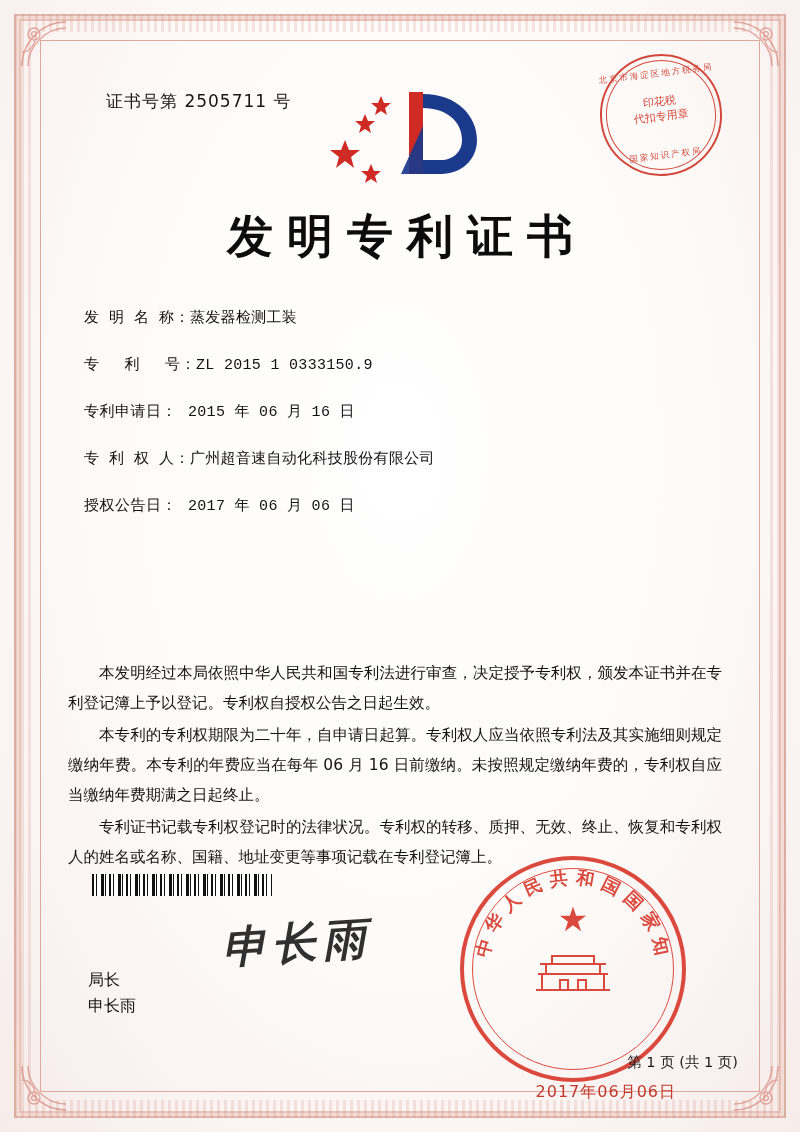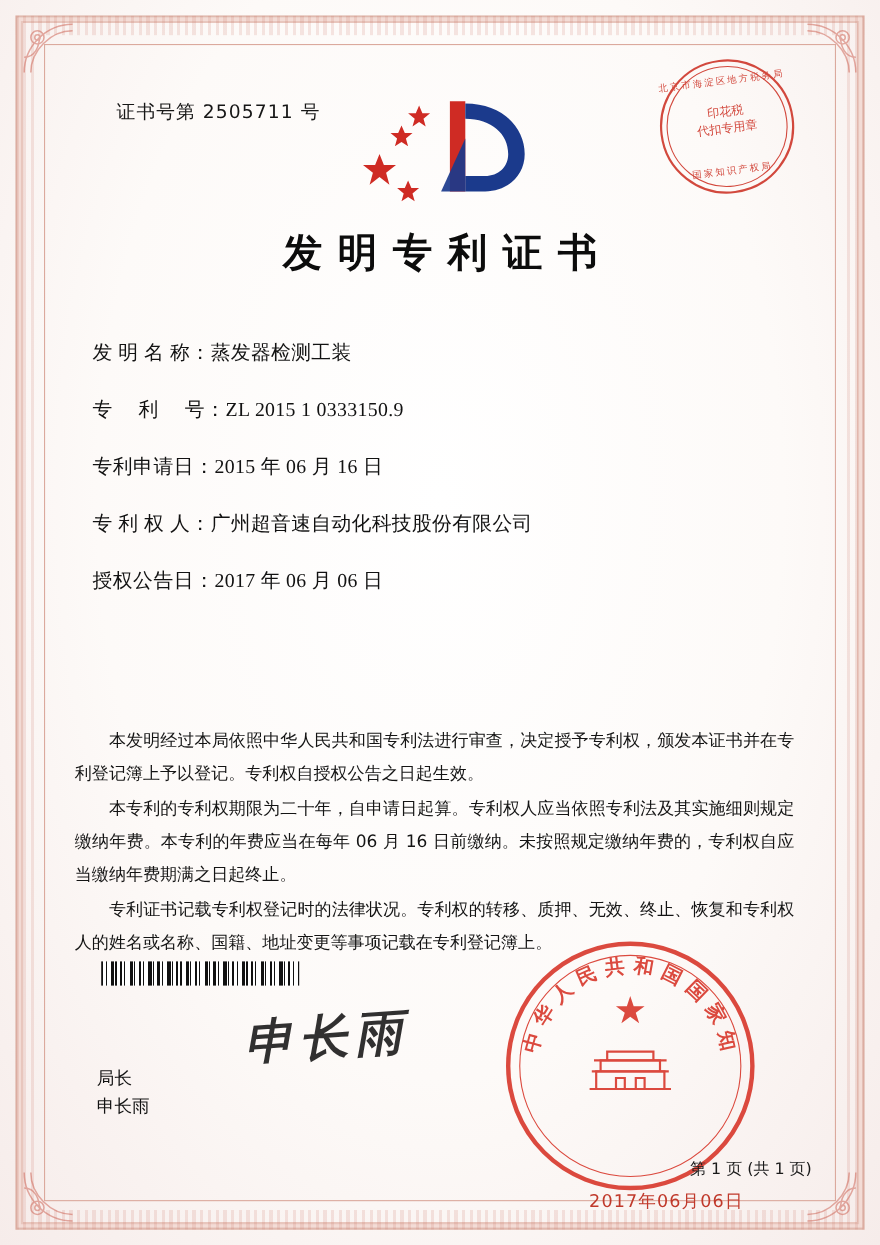--- a/index.html
+++ b/index.html
@@ -123,37 +123,37 @@
     font-family: "DejaVu Sans", sans-serif;
   }
 
   .doc-title {
     position: absolute;
     top: 160px;
     left: 0; right: 0;
     text-align: center;
     font-family: "DejaVu Serif", serif;
     font-weight: bold;
-    font-size: 36px;
+    font-size: 46px;
     letter-spacing: 14px;
     color: #0c0c0c;
     text-indent: 14px;
   }
 
   .fields {
     position: absolute;
     top: 262px;
     left: 22px;
     right: 10px;
   }
   .field {
-    font-size: 18px;
+    font-size: 15px;
     color: #121212;
     margin-bottom: 28px;
-    font-family: Liberation Serif, serif;
+    font-family: Liberation Mono, monospace;
     white-space: nowrap;
   }
   .field .label {
     display: inline-block;
     min-width: 104px;
     letter-spacing: 0.5px;
   }
   .field .value { letter-spacing: 0.3px; }
 
   .body-text {

